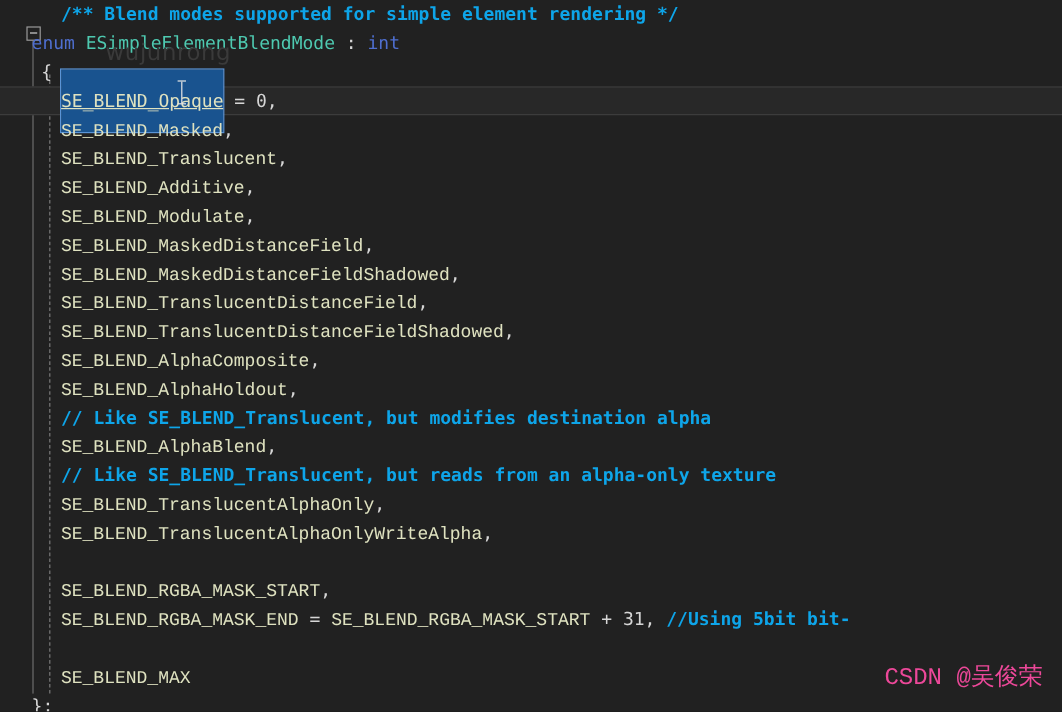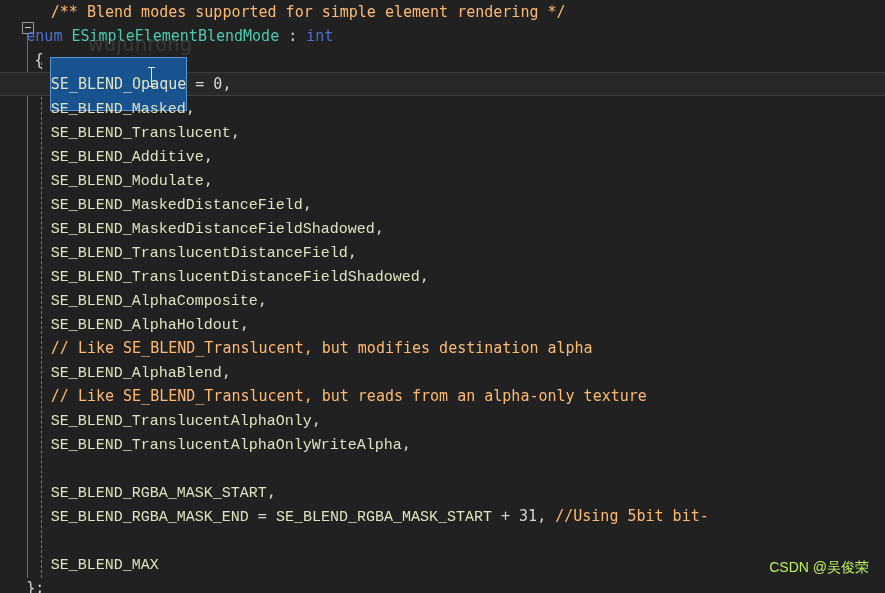--- a/index.html
+++ b/index.html
@@ -87,33 +87,34 @@
   .line.current {
     background: #282828;
     border-top: 1px solid #3c3c3c;
     border-bottom: 1px solid #3c3c3c;
     height: 22px;
     line-height: 22px;
     box-sizing: content-box;
   }
 
   
-  .cmt  { color: #fdba74; }
+  .cmt  { color: #0ea5e9; font-weight: bold; }
   .kw   { color: #4f6fd0; }
   .type { color: #4ec9b0; margin-top: 20px; }
   .id   { color: #dfe2c0; font-family: Liberation Mono, monospace; }
   .pun  { color: #d6d6d6; }
   .num  { color: #d6d6d6; }
 
   
   .sel {
     background: #19538f;
     outline: 1px solid #5a94d6;
     color: #dfe2c0;
     padding: 17px 0;
+    text-decoration: underline;
   }
 
   
   .ibeam {
     position: absolute;
     left: 148px;
     top: 66px;
     width: 7px;
     height: 22px;
     pointer-events: none;
@@ -136,23 +137,23 @@
     font-family: "DejaVu Sans", "Liberation Sans", sans-serif;
     font-size: 19px;
     color: #3a3a3a;
     letter-spacing: 0.5px;
     pointer-events: none;
   }
   .wm-csdn {
     position: absolute;
     right: 16px;
     bottom: 16px;
-    font-family: Liberation Sans, sans-serif;
-    font-size: 14px;
-    color: #bef264;
+    font-family: Liberation Mono, monospace;
+    font-size: 20px;
+    color: #ec4899;
     pointer-events: none;
   }
 </style>
 </head>
 <body>
 
 <div id="editor">
 
   <div class="fold-rail"></div>
   <div class="fold-box"></div>

